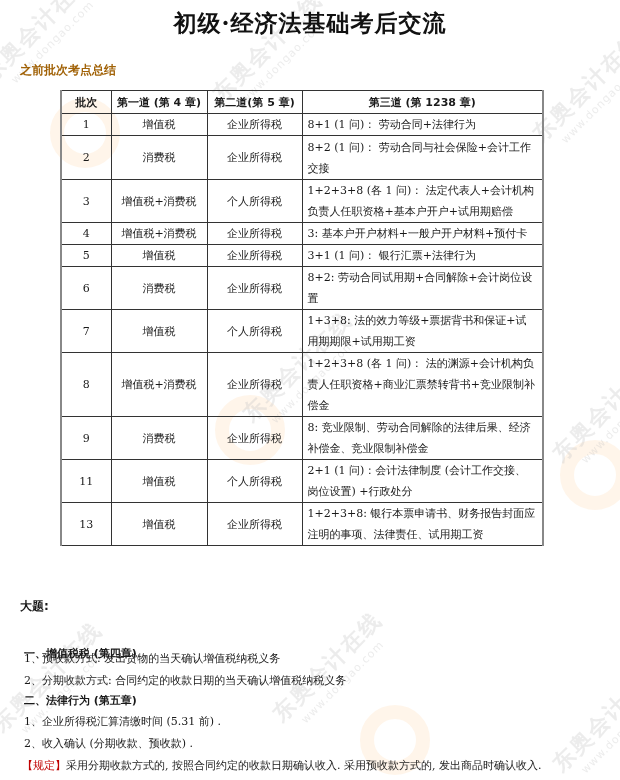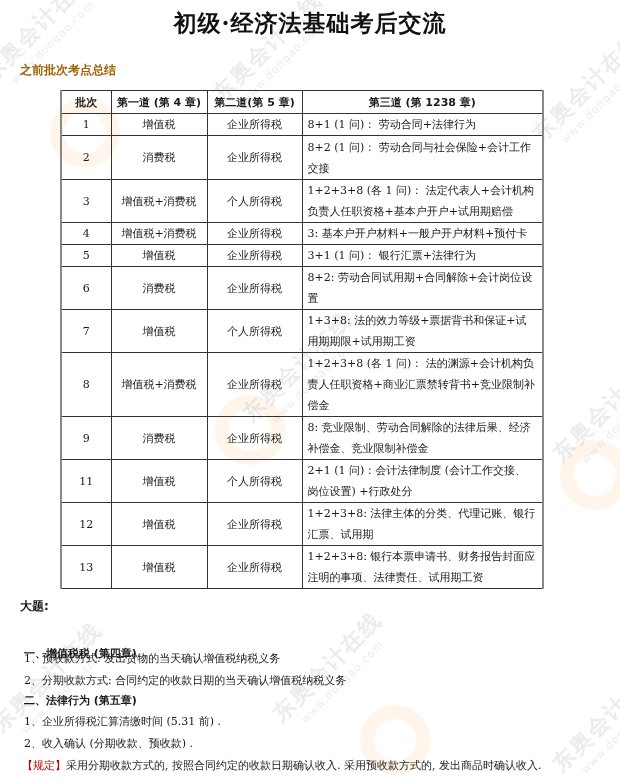--- a/index.html
+++ b/index.html
@@ -220,26 +220,20 @@
         <td class="c">消费税</td>
         <td class="c">企业所得税</td>
         <td class="l outer-right">8: 竞业限制、劳动合同解除的法律后果、经济补偿金、竞业限制补偿金</td>
       </tr>
       <tr style="height:43px">
         <td class="c outer-left">11</td>
         <td class="c">增值税</td>
         <td class="c">个人所得税</td>
         <td class="l outer-right">2+1 (1 问)：会计法律制度 (会计工作交接、岗位设置) +行政处分</td>
       </tr>
-      <tr style="height:42px">
-        <td class="c outer-left">12</td>
-        <td class="c">增值税</td>
-        <td class="c">企业所得税</td>
-        <td class="l outer-right">1+2+3+8: 法律主体的分类、代理记账、银行汇票、试用期</td>
-      </tr>
       <tr style="height:43px">
         <td class="c outer-left">13</td>
         <td class="c">增值税</td>
         <td class="c">企业所得税</td>
         <td class="l outer-right">1+2+3+8: 银行本票申请书、财务报告封面应注明的事项、法律责任、试用期工资</td>
       </tr>
     </tbody>
   </table>
 
   <div class="big-heading">大题:</div>

